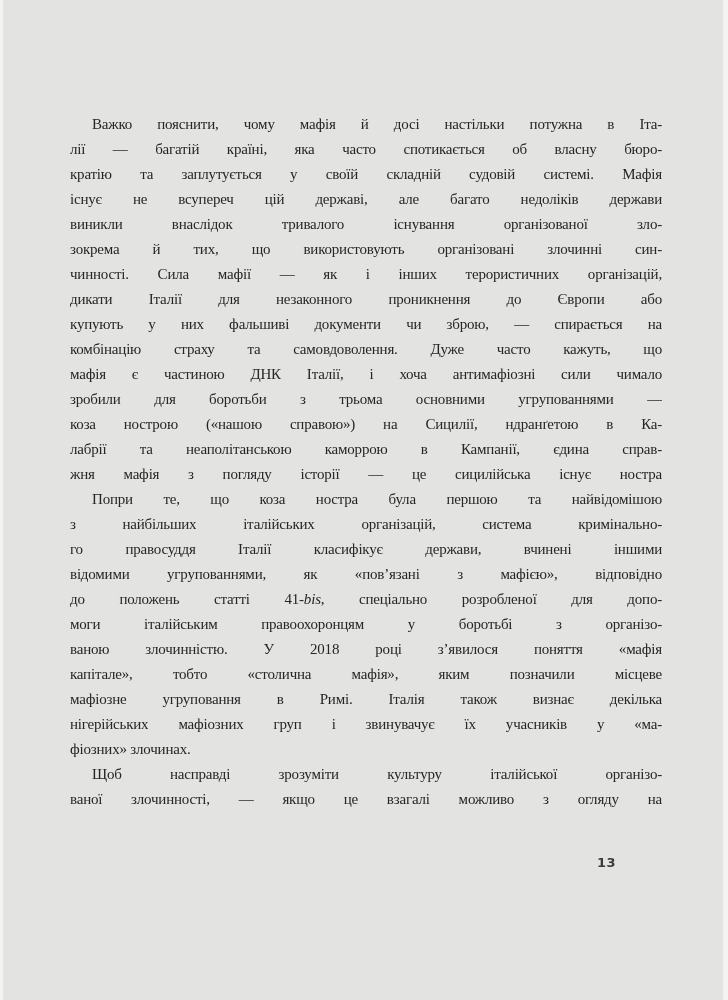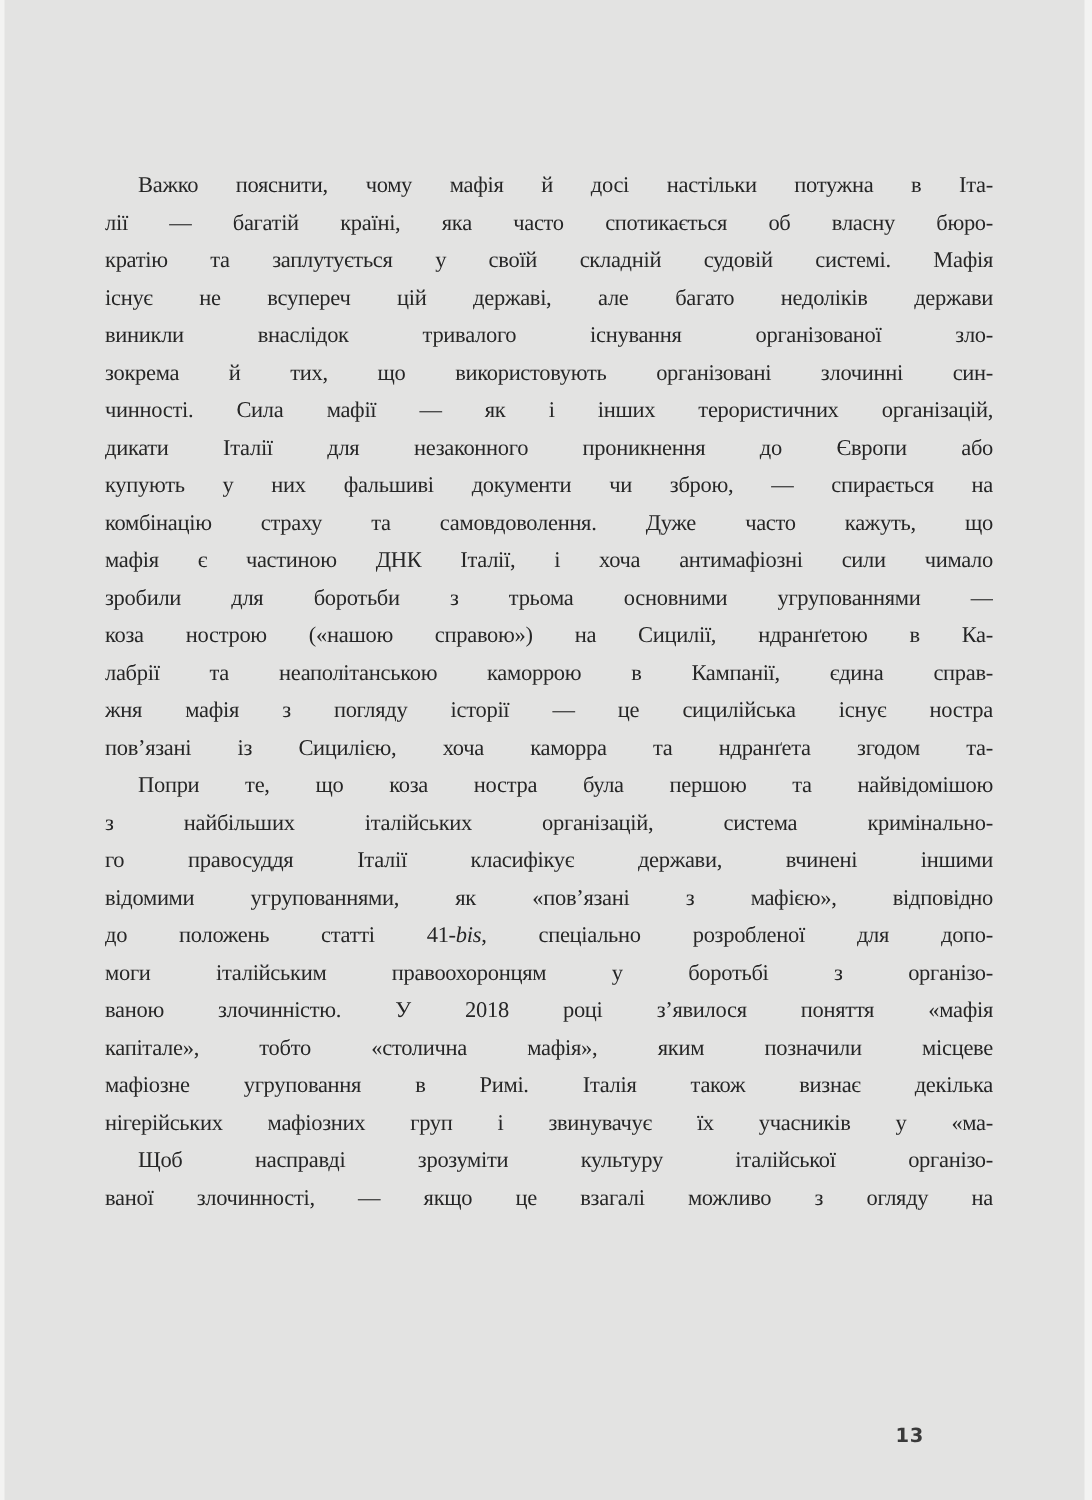--- a/index.html
+++ b/index.html
@@ -27,21 +27,21 @@
     height: 25px;
     overflow: hidden;
     text-align: justify;
     text-align-last: justify;
   }
   .line.noj { text-align-last: left; }
   .line.first { text-indent: 22px; }
   .line i { font-style: italic; }
   .page-number {
     position: absolute;
-    left: 597px; top: 950px;
+    left: 597px; top: 855px;
     font-family: "DejaVu Sans", "Liberation Sans", sans-serif;
     font-size: 13px;
     font-weight: 700;
     color: #3a3a3a;
     letter-spacing: 0.5px;
   }
 </style>
 </head>
 <body style="background: rgb(227, 227, 226);">
 
@@ -58,33 +58,33 @@
       <div class="line">зокрема й тих, що використовують організовані злочинні син-</div>
       <div class="line">чинності. Сила мафії — як і інших терористичних організацій,</div>
       <div class="line">дикати Італії для незаконного проникнення до Європи або</div>
       <div class="line">купують у них фальшиві документи чи зброю, — спирається на</div>
       <div class="line">комбінацію страху та самовдоволення. Дуже часто кажуть, що</div>
       <div class="line">мафія є частиною ДНК Італії, і хоча антимафіозні сили чимало</div>
       <div class="line">зробили для боротьби з трьома основними угрупованнями —</div>
       <div class="line">коза нострою («нашою справою») на Сицилії, ндранґетою в Ка-</div>
       <div class="line">лабрії та неаполітанською каморрою в Кампанії, єдина справ-</div>
       <div class="line">жня мафія з погляду історії — це сицилійська існує ностра</div>
-      <div class="line">пов’язані із Сицилією, хоча каморра та ндранґета згодом та-</div>
     </div>
     <div class="paragraph">
       <div class="line first">Попри те, що коза ностра була першою та найвідомішою</div>
       <div class="line">з найбільших італійських організацій, система кримінально-</div>
       <div class="line">го правосуддя Італії класифікує держави, вчинені іншими</div>
       <div class="line">відомими угрупованнями, як «пов’язані з мафією», відповідно</div>
       <div class="line">до положень статті 41-<i>bis</i>, спеціально розробленої для допо-</div>
       <div class="line">моги італійським правоохоронцям у боротьбі з організо-</div>
       <div class="line">ваною злочинністю. У 2018 році з’явилося поняття «мафія</div>
       <div class="line">капітале», тобто «столична мафія», яким позначили місцеве</div>
       <div class="line">мафіозне угруповання в Римі. Італія також визнає декілька</div>
       <div class="line">нігерійських мафіозних груп і звинувачує їх учасників у «ма-</div>
+      <div class="line noj">фіозних» злочинах.</div>
     </div>
     <div class="paragraph">
       <div class="line first">Щоб насправді зрозуміти культуру італійської організо-</div>
       <div class="line">ваної злочинності, — якщо це взагалі можливо з огляду на</div>
     </div>
   </div>
 
 <div class="page-number">13</div>
 
 </body></html>

